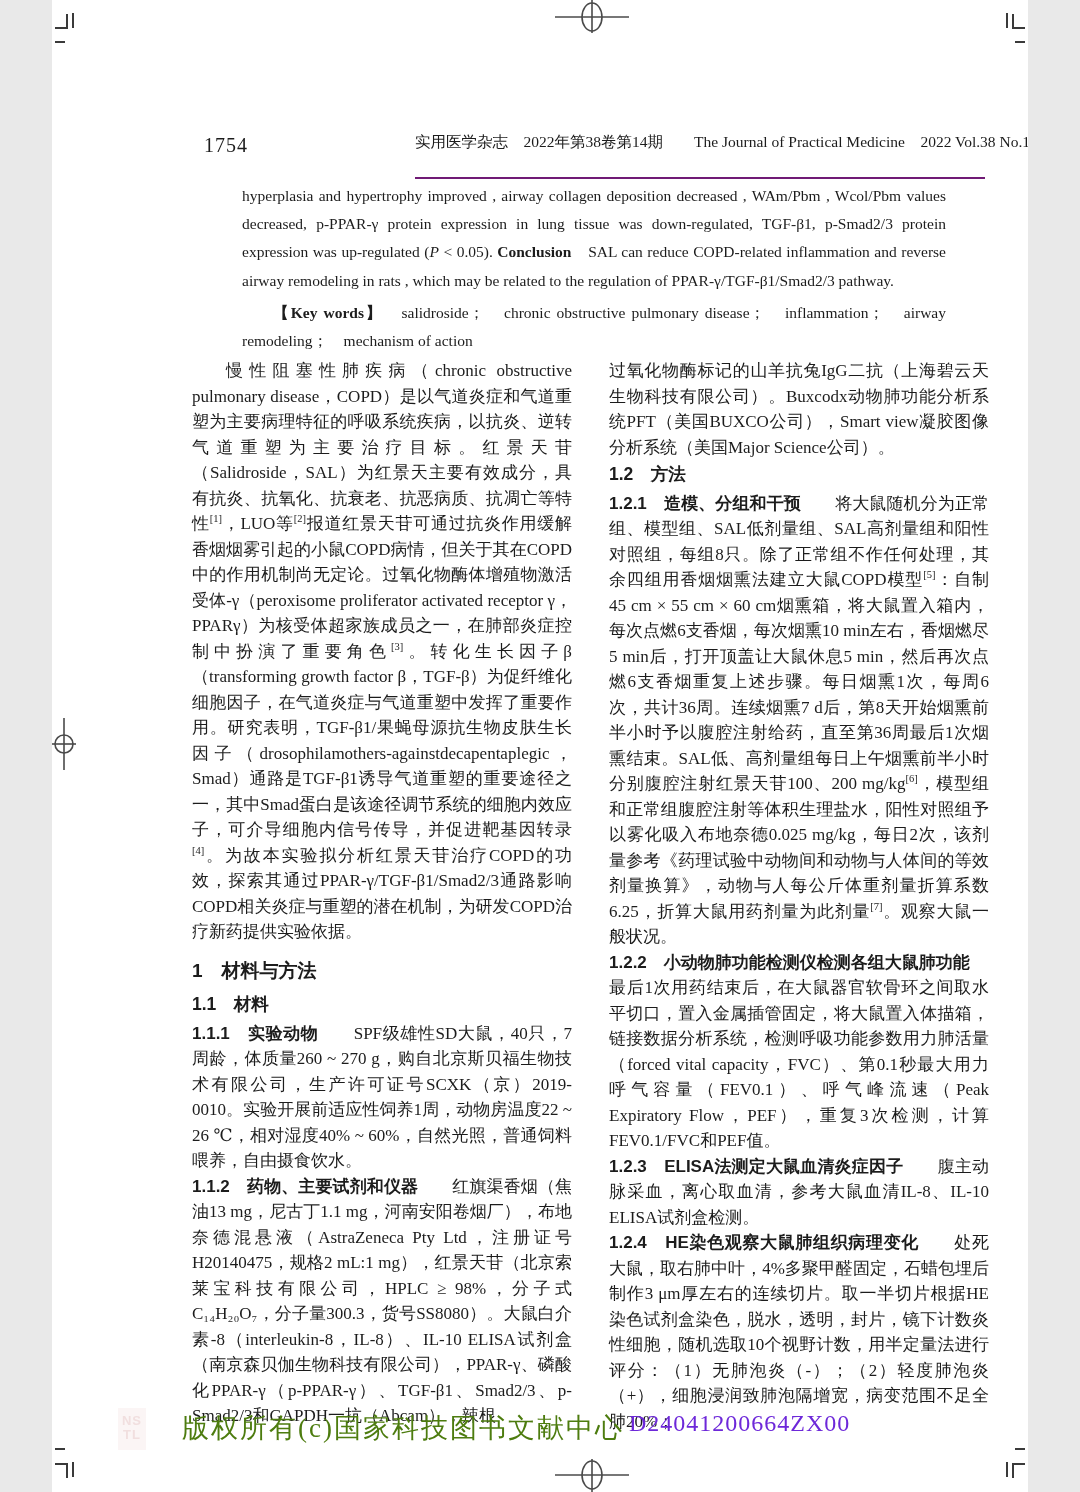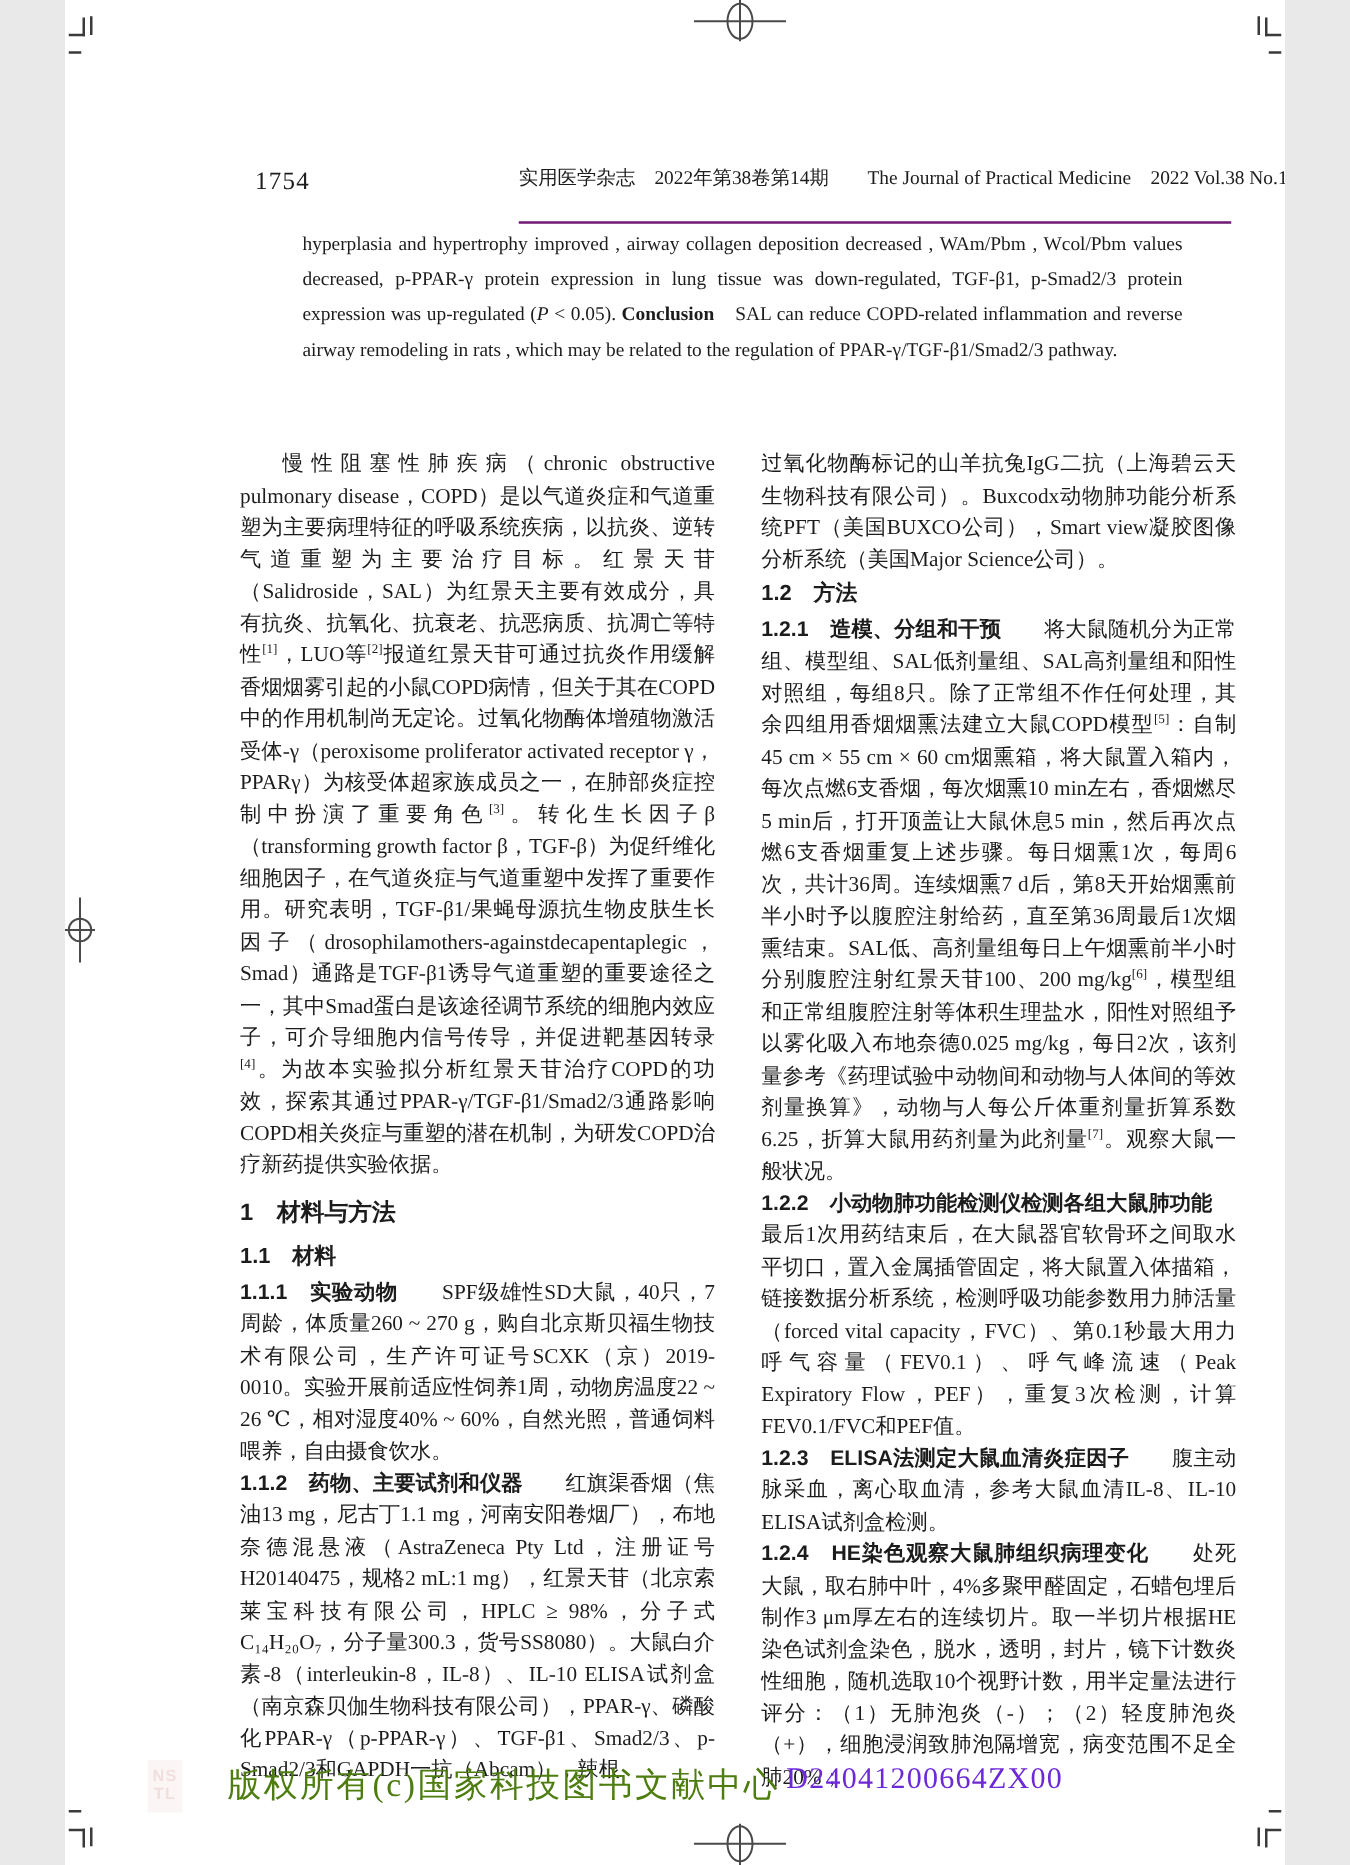--- a/index.html
+++ b/index.html
@@ -110,20 +110,21 @@
     <circle cx="14" cy="36" r="9"></circle>
   </svg>
 
   <div class="pagenum">1754</div>
   <div class="header-block">
     <span>实用医学杂志　2022年第38卷第14期　　The Journal of Practical Medicine　2022 Vol.38 No.14</span>
   </div>
 
   <section class="abstract">
     <p class="abs-body"><span>hyperplasia and hypertrophy improved , airway collagen deposition decreased , WAm/Pbm , Wcol/Pbm values decreased, p-PPAR-γ protein expression in lung tissue was down-regulated, TGF-β1, p-Smad2/3 protein expression was up-regulated (</span><i>P</i><span> &lt; 0.05). </span><b>Conclusion</b><span>　SAL can reduce COPD-related inflammation and reverse airway remodeling in rats , which may be related to the regulation of PPAR-γ/TGF-β1/Smad2/3 pathway.</span></p>
+    <p class="abs-kw"><b>【Key words】</b><span>　salidroside；　chronic obstructive pulmonary disease；　inflammation；　airway remodeling；　mechanism of action</span></p>
   </section>
 
   <section class="col col-left">
     <p class="para indent"><span>慢性阻塞性肺疾病（chronic obstructive pulmonary disease，COPD）是以气道炎症和气道重塑为主要病理特征的呼吸系统疾病，以抗炎、逆转气道重塑为主要治疗目标。红景天苷（Salidroside，SAL）为红景天主要有效成分，具有抗炎、抗氧化、抗衰老、抗恶病质、抗凋亡等特性</span><sup>[1]</sup><span>，LUO等</span><sup>[2]</sup><span>报道红景天苷可通过抗炎作用缓解香烟烟雾引起的小鼠COPD病情，但关于其在COPD中的作用机制尚无定论。过氧化物酶体增殖物激活受体-γ（peroxisome proliferator activated receptor γ，PPARγ）为核受体超家族成员之一，在肺部炎症控制中扮演了重要角色</span><sup>[3]</sup><span>。转化生长因子β（transforming growth factor β，TGF-β）为促纤维化细胞因子，在气道炎症与气道重塑中发挥了重要作用。研究表明，TGF-β1/果蝇母源抗生物皮肤生长因子（drosophilamothers-againstdecapentaplegic，Smad）通路是TGF-β1诱导气道重塑的重要途径之一，其中Smad蛋白是该途径调节系统的细胞内效应子，可介导细胞内信号传导，并促进靶基因转录</span><sup>[4]</sup><span>。为故本实验拟分析红景天苷治疗COPD的功效，探索其通过PPAR-γ/TGF-β1/Smad2/3通路影响COPD相关炎症与重塑的潜在机制，为研发COPD治疗新药提供实验依据。</span></p>
     <h2 class="h1">1　材料与方法</h2>
     <h3 class="h2">1.1　材料</h3>
     <p class="para"><b class="runhead">1.1.1　实验动物</b><span>　　SPF级雄性SD大鼠，40只，7周龄，体质量260 ~ 270 g，购自北京斯贝福生物技术有限公司，生产许可证号SCXK（京）2019-0010。实验开展前适应性饲养1周，动物房温度22 ~ 26 ℃，相对湿度40% ~ 60%，自然光照，普通饲料喂养，自由摄食饮水。</span></p>
     <p class="para"><b class="runhead">1.1.2　药物、主要试剂和仪器</b><span>　　红旗渠香烟（焦油13 mg，尼古丁1.1 mg，河南安阳卷烟厂），布地奈德混悬液（AstraZeneca Pty Ltd，注册证号H20140475，规格2 mL:1 mg），红景天苷（北京索莱宝科技有限公司，HPLC ≥ 98%，分子式C₁₄H₂₀O₇，分子量300.3，货号SS8080）。大鼠白介素-8（interleukin-8，IL-8）、IL-10 ELISA试剂盒（南京森贝伽生物科技有限公司），PPAR-γ、磷酸化PPAR-γ（p-PPAR-γ）、TGF-β1、Smad2/3、p-Smad2/3和GAPDH一抗（Abcam），辣根</span></p>
   </section>
 

